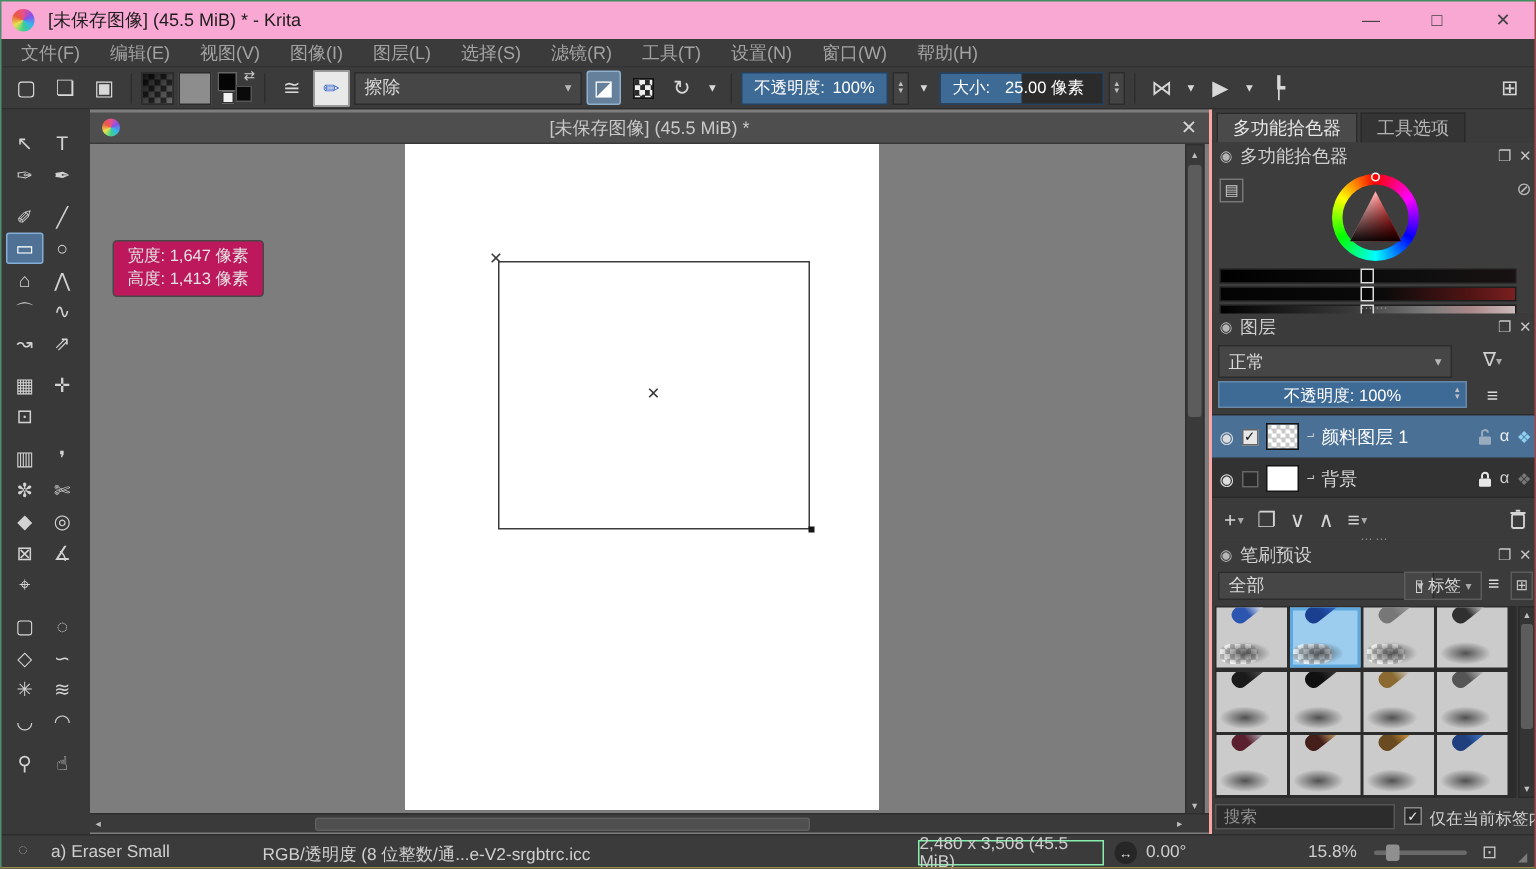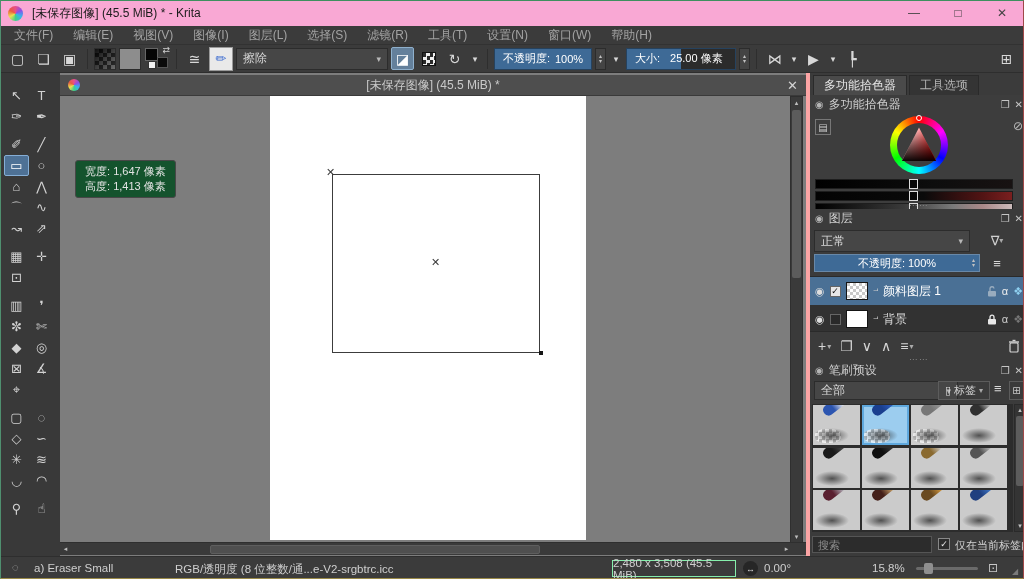--- a/index.html
+++ b/index.html
@@ -64,32 +64,32 @@
   
   #canvas-area{position:absolute;left:60px;top:73px;width:746px;height:483px;background:#7d7d7d;overflow:hidden}
   #doc-titlebar{position:absolute;left:0;top:2px;width:746px;height:21px;background:#4e4e4e;
                 border-bottom:1px solid #3a3a3a;display:flex;align-items:center;padding:0 8px;color:#c9c9c9}
   #doc-titlebar .dtitle{position:absolute;left:0;right:0;text-align:center;font-size:12px}
   #doc-titlebar .dclose{margin-left:auto;z-index:1;color:#d5d5d5;font-size:13px}
   #page{position:absolute;left:210px;top:23px;width:316px;height:444px;background:#ffffff}
   #draw-rect{position:absolute;left:62px;top:78px;width:208px;height:179px;border:1px solid #3c3c3c}
   .marker{position:absolute;color:#3a3a3a;font-size:11px}
   #corner-dot{position:absolute;left:269px;top:255px;width:4px;height:4px;background:#151515}
-  #size-tooltip{position:absolute;left:15px;top:87px;background:#14532d;border:1px solid #474747;
+  #size-tooltip{position:absolute;left:15px;top:87px;background:#be185d;border:1px solid #474747;
                 border-radius:3px;padding:3px 9px;font-size:11px;line-height:15px;color:#e4e4e4;z-index:5}
   .vscroll{position:absolute;left:730px;top:23px;width:13px;height:447px;background:#3a3a3a;border:1px solid #2f2f2f}
   .vscroll .arr{width:100%;height:11px;display:flex;align-items:center;justify-content:center;font-size:7px;color:#bdbdbd}
   .vscroll .thumb{position:absolute;left:1px;top:13px;width:9px;height:168px;background:#5c5c5c;border-radius:2px}
   .vscroll .arr.bottom{position:absolute;bottom:0}
   .hscroll{position:absolute;left:0;top:469px;width:746px;height:13px;background:#3a3a3a;border-top:1px solid #2f2f2f;display:flex;align-items:center}
   .hscroll .arr{width:11px;font-size:7px;color:#bdbdbd;text-align:center}
   .hscroll .thumb{position:absolute;left:150px;top:2px;width:330px;height:9px;background:#4f4f4f;border:1px solid #5e5e5e;border-radius:2px}
   .hscroll .arr.right{position:absolute;right:14px}
   
-  #right-panel{position:absolute;left:806px;top:73px;width:218px;height:483px;background:#3b3b3b;border-left:4px solid #fca5a5}
+  #right-panel{position:absolute;left:806px;top:73px;width:218px;height:483px;background:#3b3b3b;border-left:2px solid #fca5a5}
   .tabs{position:absolute;left:0;top:0;width:218px;height:22px;display:flex;align-items:flex-end;padding-left:3px;gap:2px}
   .tab{height:20px;padding:0 10px;display:flex;align-items:center;background:#343434;color:#b5b5b5;
        border:1px solid #2a2a2a;border-bottom:none;font-size:12px}
   .tab.active{background:#4a4a4a;color:#e6e6e6}
   .docker{position:absolute;left:0;width:218px}
   .dhead{height:18px;display:flex;align-items:center;padding:0 5px;gap:5px;color:#cfcfcf}
   .dhead .dlock{font-size:10px;color:#b5b5b5}
   .dhead .dtitle{font-size:12px}
   .dhead .dbtn{color:#c5c5c5;font-size:10px}
   .dhead .dfloat{margin-left:auto}

